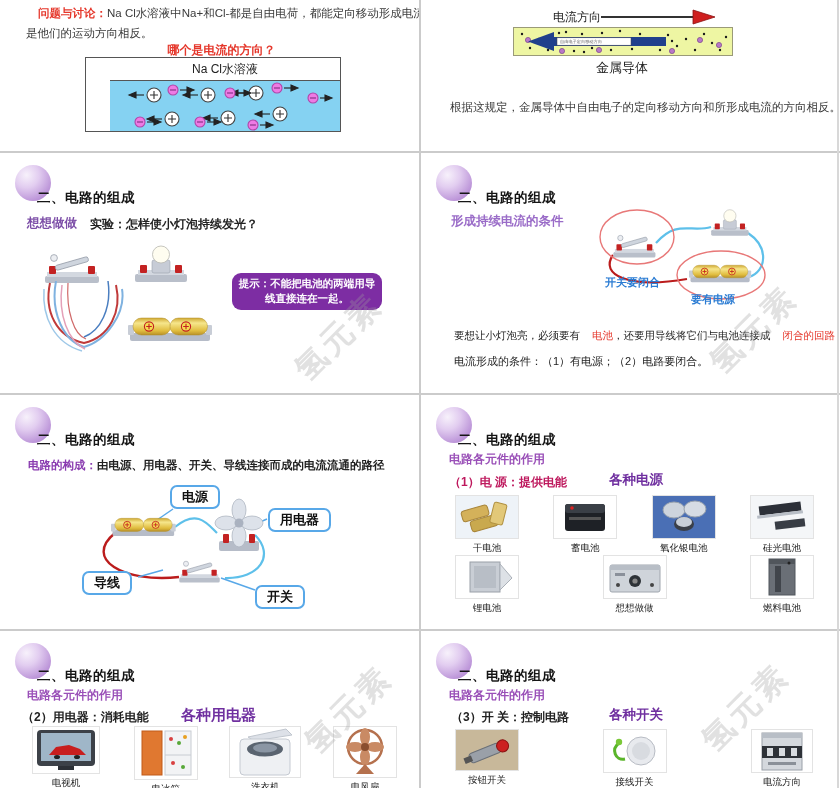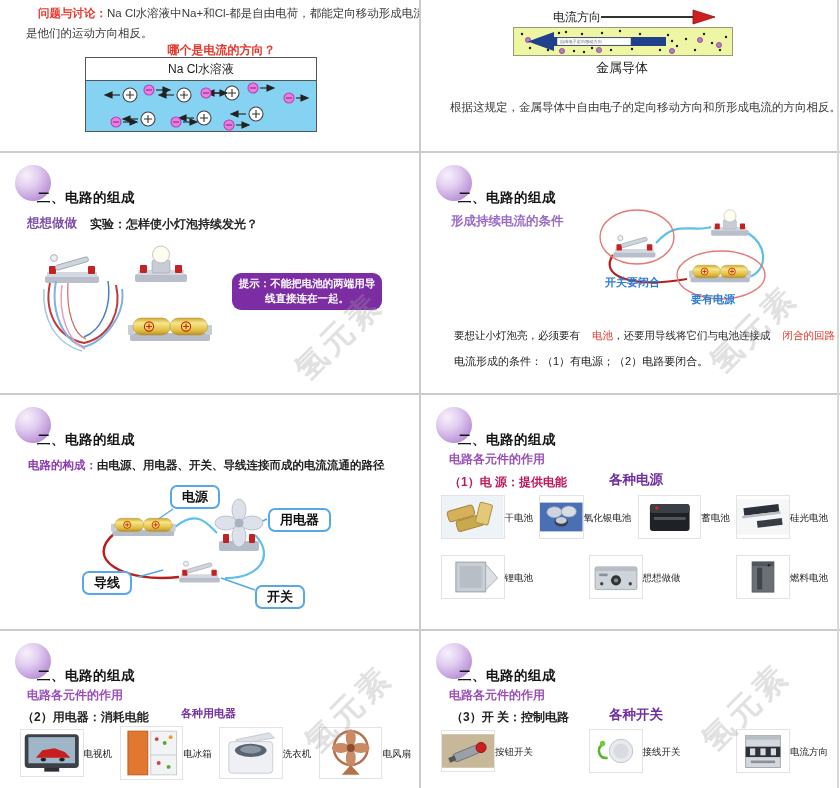--- a/index.html
+++ b/index.html
@@ -8,31 +8,31 @@
   .slide{position:absolute;background:#fff;overflow:hidden;}
   .hdiv{position:absolute;left:0;width:840px;height:2px;background:#cbcbcb;}
   .vdiv{position:absolute;top:0;left:419px;width:2px;height:788px;background:#cbcbcb;}
   .rdiv{position:absolute;top:0;left:837px;width:2px;height:788px;background:#d8d8d8;}
   .abs{position:absolute;white-space:nowrap;}
   .red{color:#e5372b;padding-left:12px;}
   .ball{position:absolute;width:36px;height:36px;border-radius:50%;
         background:radial-gradient(circle at 32% 28%, #f7f1fb 0%, #e2cdf0 35%, #b88fd6 78%, #a678cc 100%);}
   .stitle{position:absolute;font-size:13.5px;font-weight:bold;color:#151515;letter-spacing:.5px;}
   .body-txt{font-size:11.5px;color:#3a3a3a;}
-  .naclbox{position:absolute;left:85px;top:57px;width:230px;border:1.5px solid #555;}
+  .naclbox{position:absolute;left:85px;top:57px;width:230px;border:1.5px solid #555;padding-left:24px;}
   .naclhead{height:22px;line-height:22px;text-align:center;font-size:12px;color:#222;background:#fff;border-bottom:1.5px solid #555;}
   .naclbody{height:50px;background:#85d2f2;}
   .conductor{position:absolute;left:92px;top:27px;width:218px;height:27px;background:#eef6a3;border:1px solid #9a9a78;}
   .hintbox{position:absolute;left:232px;top:120px;width:150px;height:34px;background:#7d2da3;border-radius:9px;
            color:#fff;font-weight:bold;font-size:10.5px;text-align:center;line-height:15px;padding-top:3px;}
   .bluelabel{position:absolute;color:#2b7cd3;font-weight:bold;font-size:11px;white-space:nowrap;}
   .callout{position:absolute;background:#fff;border:2px solid #58a8e8;border-radius:7px;
            font-size:13px;font-weight:bold;color:#111;padding:1px 10px;white-space:nowrap;z-index:3;}
   .grid-row{position:absolute;left:20px;right:8px;display:flex;justify-content:space-between;}
-  .pitem{width:92px;display:flex;flex-direction:row;align-items:center;}
+  .pitem{width:92px;display:flex;flex-direction:column;align-items:center;}
   .thumb{background:#fff;border:1px solid #e3e3e3;}
   .plabel{margin-top:3px;font-size:9.5px;color:#222;white-space:nowrap;}
   .wm{position:absolute;font-size:32px;font-weight:bold;color:#9e9e9e;opacity:.3;letter-spacing:4px;
       transform:rotate(-45deg);pointer-events:none;z-index:9;white-space:nowrap;}
 </style>
 </head>
 <body>
 
 <svg width="0" height="0" style="position:absolute" aria-hidden="true">
   <defs>
@@ -333,37 +333,37 @@
             <g transform="rotate(-16 30 21)">
               <rect x="7" y="9" width="27" height="11" rx="3" fill="#d4b15a" stroke="#a8853a"></rect>
               <rect x="13" y="21" width="27" height="11" rx="3" fill="#c9a94e" stroke="#a8853a"></rect>
             </g>
             <rect x="36" y="7" width="13" height="21" rx="2" fill="#e2c878" stroke="#b09040" transform="rotate(14 42 17)"></rect>
           </svg>
         <div class="plabel">干电池</div>
       </div>
       <div class="pitem">
         <svg class="thumb" width="62" height="42" viewBox="0 0 62 42">
+            <rect width="62" height="42" fill="#fff"></rect>
+            <rect x="11" y="8" width="40" height="27" rx="3" fill="#1e2126"></rect>
+            <rect x="11" y="8" width="40" height="9" rx="3" fill="#3a3f46"></rect>
+            <circle cx="18" cy="12" r="1.8" fill="#d22"></circle>
+            <rect x="15" y="21" width="32" height="3" fill="#555"></rect>
+          </svg>
+        <div class="plabel">蓄电池</div>
+      </div>
+      <div class="pitem">
+        <svg class="thumb" width="62" height="42" viewBox="0 0 62 42">
             <rect width="62" height="42" fill="#4a6fb5"></rect>
             <ellipse cx="21" cy="14" rx="11" ry="8" fill="#cdd4dd" stroke="#98a2ae"></ellipse>
             <ellipse cx="42" cy="13" rx="11" ry="8" fill="#d6dce4" stroke="#98a2ae"></ellipse>
             <ellipse cx="31" cy="28" rx="10" ry="7" fill="#3a3f48"></ellipse>
             <ellipse cx="31" cy="26" rx="8" ry="5" fill="#c8cfd8"></ellipse>
           </svg>
         <div class="plabel">氧化银电池</div>
-      </div>
-      <div class="pitem">
-        <svg class="thumb" width="62" height="42" viewBox="0 0 62 42">
-            <rect width="62" height="42" fill="#fff"></rect>
-            <rect x="11" y="8" width="40" height="27" rx="3" fill="#1e2126"></rect>
-            <rect x="11" y="8" width="40" height="9" rx="3" fill="#3a3f46"></rect>
-            <circle cx="18" cy="12" r="1.8" fill="#d22"></circle>
-            <rect x="15" y="21" width="32" height="3" fill="#555"></rect>
-          </svg>
-        <div class="plabel">蓄电池</div>
       </div>
       <div class="pitem">
         <svg class="thumb" width="62" height="42" viewBox="0 0 62 42">
             <rect width="62" height="42" fill="#f4f6f8"></rect>
             <rect x="8" y="8" width="42" height="9" fill="#2c3038" transform="rotate(-7 29 12)"></rect>
             <rect x="24" y="24" width="30" height="8" fill="#383d45" transform="rotate(-7 39 28)"></rect>
             <rect x="6" y="17" width="46" height="3" fill="#b8bec6" transform="rotate(-7 29 18)"></rect>
           </svg>
         <div class="plabel">硅光电池</div>
       </div>
@@ -402,21 +402,21 @@
         <div class="plabel">燃料电池</div>
       </div>
     </div>
   </div>
 
   <div class="slide" style="left:0;top:631px;width:419px;height:157px">
     <div class="ball" style="left:15px;top:12px"></div>
     <div class="stitle" style="left:37px;top:36px">二、电路的组成</div>
     <div class="abs" style="left:27px;top:56px;font-size:12px;font-weight:bold;color:#9a50b8">电路各元件的作用</div>
     <div class="abs" style="left:22px;top:78px;font-size:12px;font-weight:bold;color:#222">（2）用电器：消耗电能</div>
-    <div class="abs" style="left:181px;top:75px;font-size:11px;font-weight:bold;color:#7030a0">各种用电器</div>
+    <div class="abs" style="left:181px;top:75px;font-size:15px;font-weight:bold;color:#7030a0">各种用电器</div>
     <div class="grid-row" style="top:95px">
       <div class="pitem">
         <svg class="thumb" width="66" height="46" viewBox="0 0 66 46">
             <rect width="66" height="46" fill="#fff"></rect>
             <rect x="4" y="3" width="58" height="36" rx="4" fill="#3c4148"></rect>
             <rect x="8" y="6" width="50" height="28" fill="#9fb6c8"></rect>
             <path d="M16 28 l7-8 13-2 11 4 6 6 z" fill="#c81e1e"></path>
             <ellipse cx="24" cy="30" rx="3" ry="2" fill="#222"></ellipse>
             <ellipse cx="44" cy="30" rx="3" ry="2" fill="#222"></ellipse>
             <rect x="25" y="39" width="16" height="4" fill="#2c3036"></rect>

